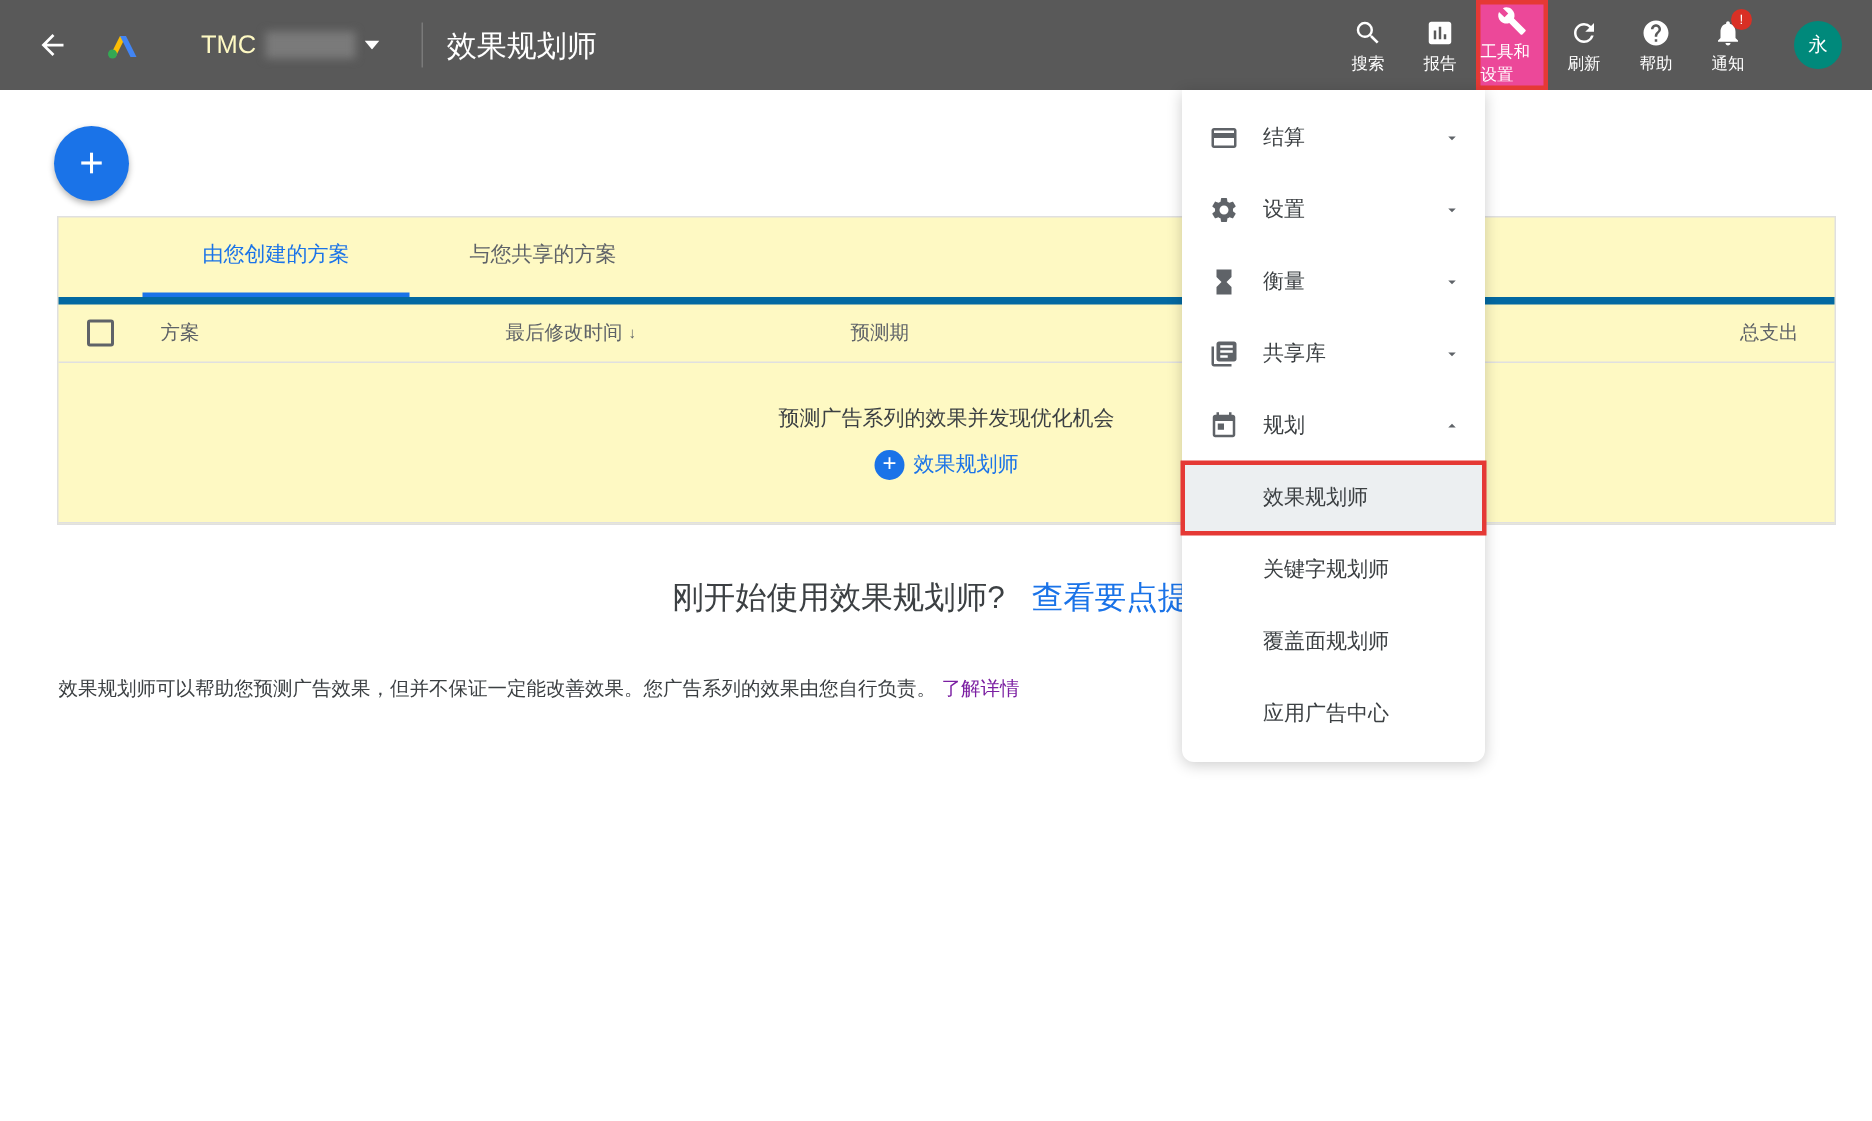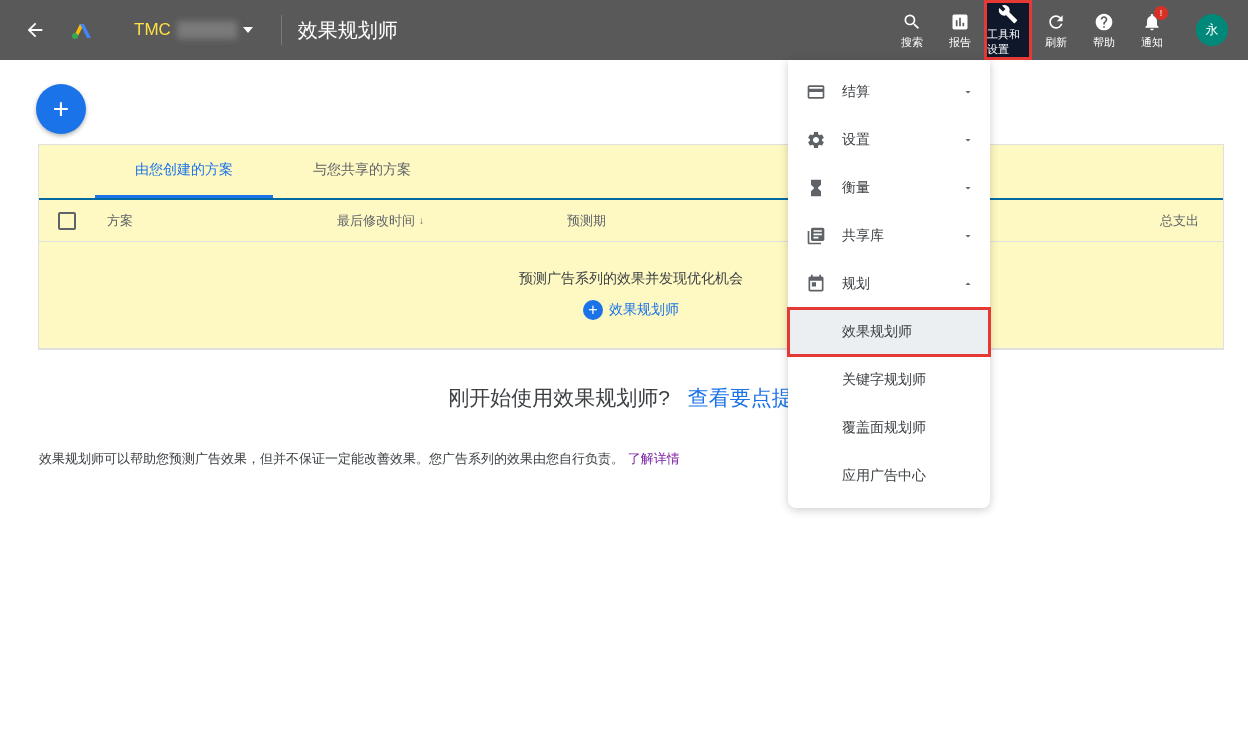--- a/index.html
+++ b/index.html
@@ -2,41 +2,41 @@
 <html><head>
   <meta charset="utf-8">
   <style>
     * { box-sizing: border-box; margin: 0; padding: 0; }
     body { font-family: Arial, "Microsoft YaHei", sans-serif; background: #fff; width: 1248px; height: 747px; overflow: hidden; position: relative; }
     
     .header { background: #595959; height: 60px; display: flex; align-items: center; color: #fff; position: relative; z-index: 10; }
     .back-btn { padding: 0 24px; cursor: pointer; }
     .logo { display: flex; align-items: center; padding-right: 16px; }
     .logo-icon { width: 24px; height: 24px; margin-right: 12px; }
-    .account-name { font-size: 17px; color: #fde047; padding: 0 12px; display: flex; align-items: center; }
+    .account-name { font-size: 17px; color: #fef9c3; padding: 0 12px; display: flex; align-items: center; }
     .account-name .blur { display:inline-block; width: 60px; height: 18px; background: #7a7a7a; filter: blur(3px); margin: 0 6px; }
     .divider-v { width: 1px; height: 30px; background: #7a7a7a; margin: 0 16px; }
     .page-title { font-size: 20px; color: #fff; font-weight: 400; }
     
     .header-right { margin-left: auto; display: flex; align-items: center; height: 100%; }
     .header-item { width: 48px; display: flex; flex-direction: column; align-items: center; justify-content: center; height: 60px; cursor: pointer; font-size: 11px; color: #fff; position: relative; }
     .header-item .icon { height: 22px; display: flex; align-items: center; justify-content: center; margin-bottom: 2px; }
-    .header-item.highlighted { border: 3px solid #e53935; background: #0f172a; }
+    .header-item.highlighted { border: 3px solid #e53935; background: #ec4899; }
     .notif-dot { position: absolute; top: 6px; right: 8px; width: 14px; height: 14px; background: #d93025; border-radius: 50%; font-size: 9px; display: flex; align-items: center; justify-content: center; }
     .avatar { width: 32px; height: 32px; border-radius: 50%; background: #00897b; color: #fff; display: flex; align-items: center; justify-content: center; font-size: 13px; margin: 0 20px; cursor: pointer; }
     
     .content { padding: 24px; position: relative; }
     .fab { width: 50px; height: 50px; border-radius: 50%; background: #1a73e8; color: #fff; display: flex; align-items: center; justify-content: center; font-size: 28px; cursor: pointer; position: absolute; left: 36px; top: 84px; z-index: 5; box-shadow: 0 2px 4px rgba(0,0,0,0.3); }
     
     .card { background: #fef9c3; margin-left: 14px; margin-top: 60px; border: 1px solid #e0e0e0; position: relative; }
     .tabs { display: flex; padding-left: 56px; }
     .tab { padding: 16px 40px; font-size: 14px; color: #5f6368; cursor: pointer; border-bottom: 3px solid transparent; }
     .tab.active { color: #1a73e8; border-bottom-color: #1a73e8; }
     
-    .table-header { display: flex; align-items: center; border-top: 2px solid #0369a1; border-bottom: 1px solid #e0e0e0; height: 44px; font-size: 13px; color: #5f6368; }
+    .table-header { display: flex; align-items: center; border-top: 5px solid #0369a1; border-bottom: 1px solid #e0e0e0; height: 44px; font-size: 13px; color: #5f6368; }
     .th-checkbox { width: 56px; display: flex; justify-content: center; }
     .checkbox { width: 18px; height: 18px; border: 2px solid #5f6368; border-radius: 2px; cursor: pointer; }
     .th { padding: 0 12px; }
     .th-plan { width: 230px; }
     .th-modtime { width: 230px; display: flex; align-items: center; gap: 4px; }
     .th-forecast { width: 240px; }
     .th-target { width: 220px; }
     .th-spend { margin-left: auto; padding-right: 24px; }
     
     .empty-state { text-align: center; padding: 28px 0; border-bottom: 1px solid #e0e0e0; }

